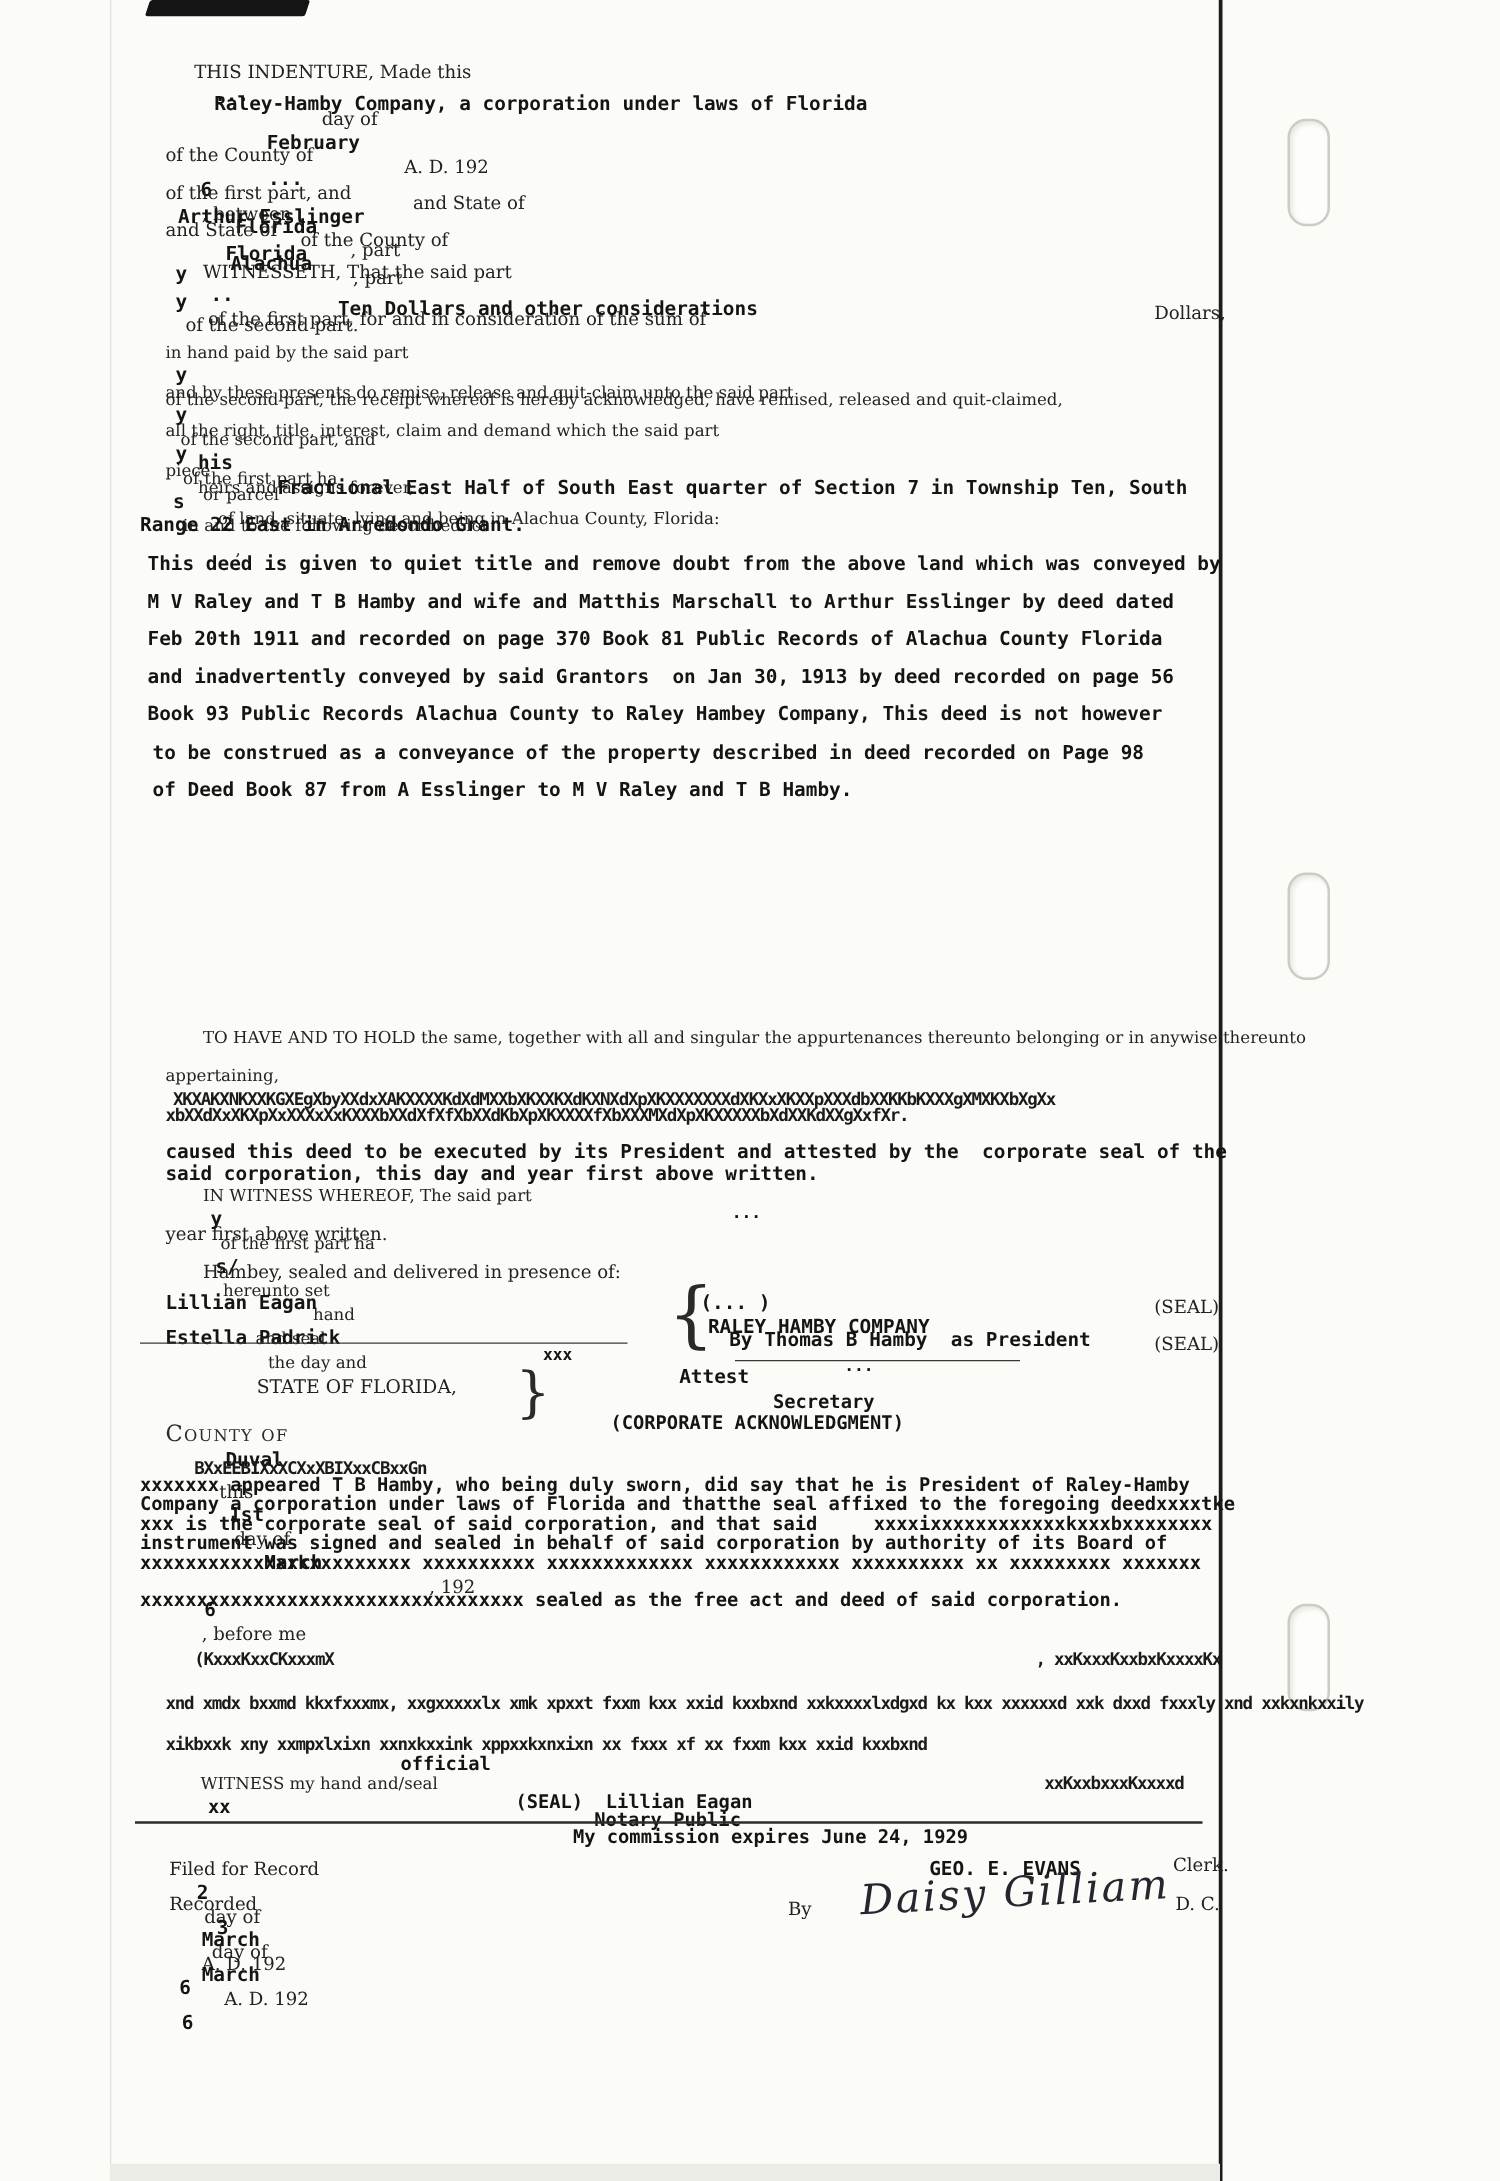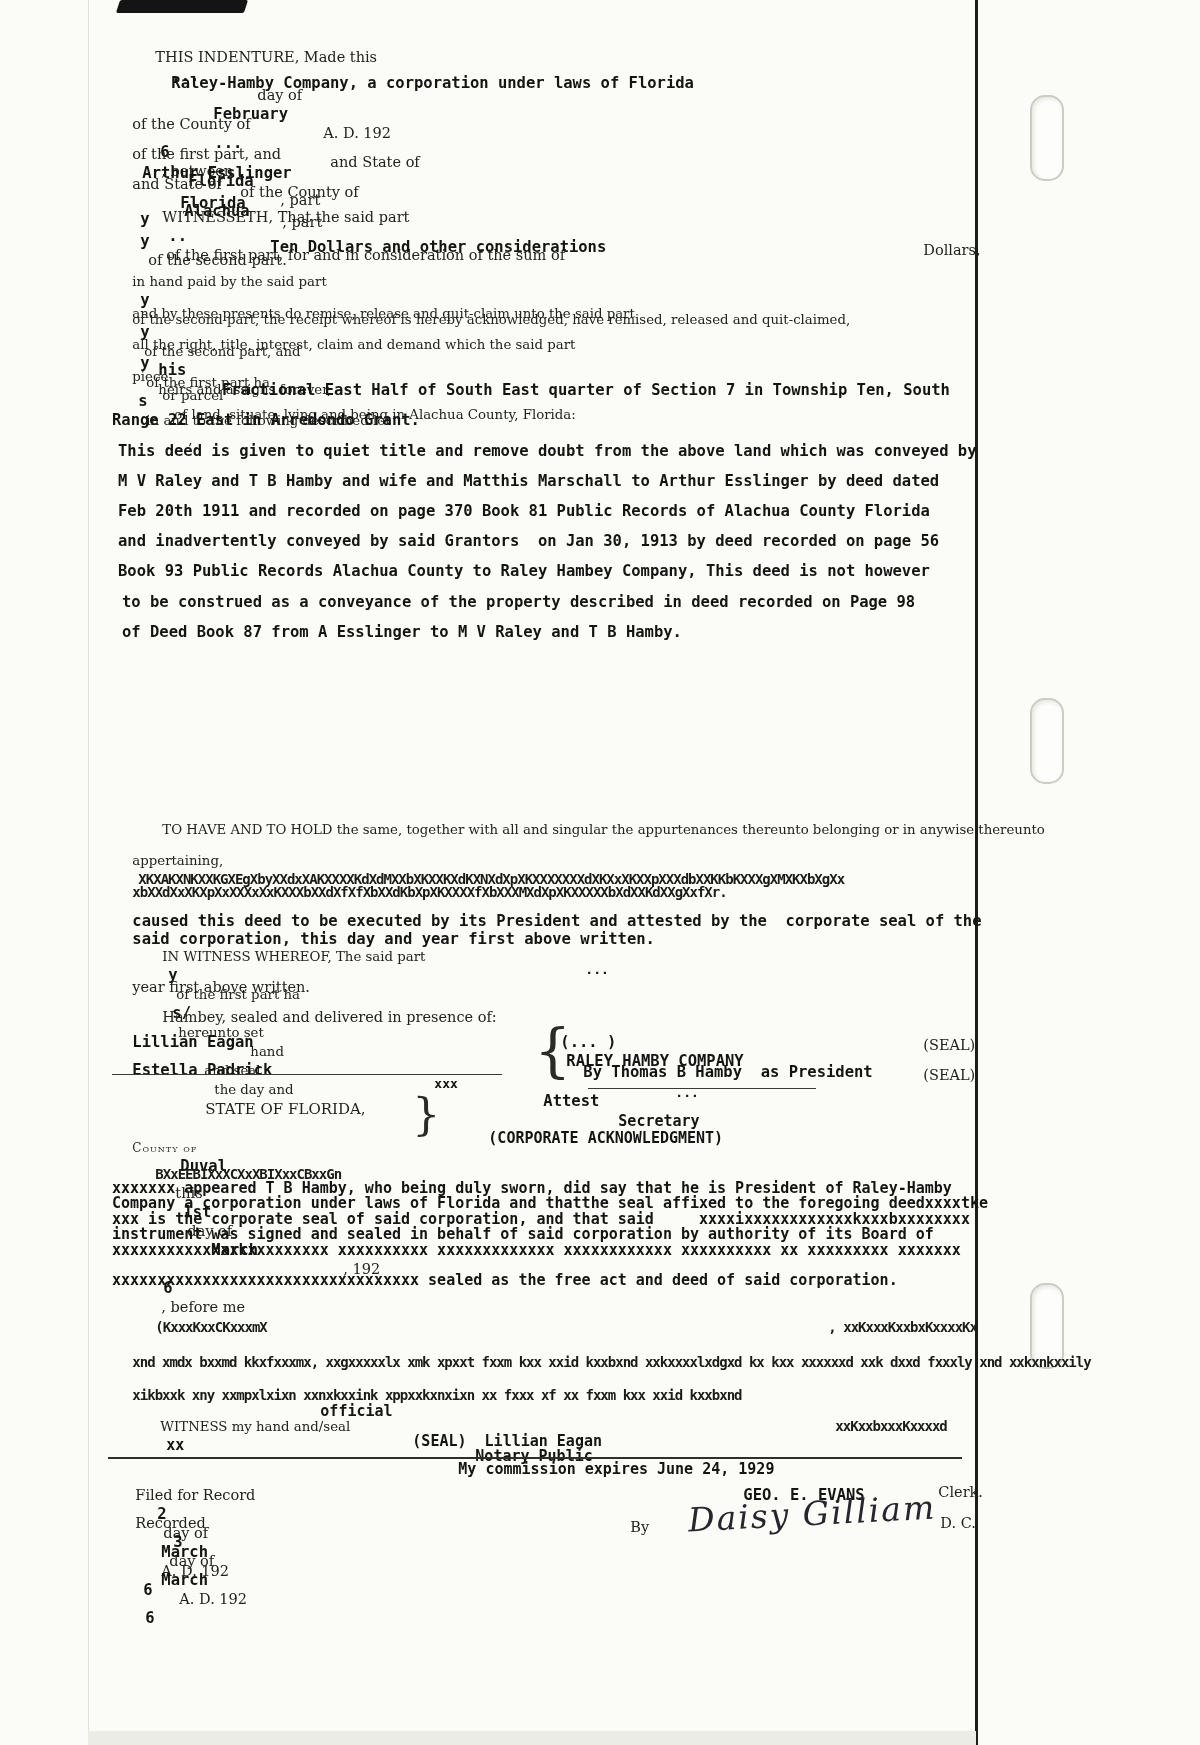--- a/index.html
+++ b/index.html
@@ -6,21 +6,21 @@
   html,body { margin:0; padding:0; background:#ffffff; }
   .page {
     position:relative; width:1200px; height:1745px;
     background:#fbfbf8; overflow:hidden;
     font-family:"DejaVu Serif", serif; color:#1d1d1b;
   }
   .ln { position:absolute; white-space:pre; }
   
   .sf   { font-family:"DejaVu Serif", serif; font-size:14.5px; color:#22221f; }
   .sf13 { font-family:"DejaVu Serif", serif; font-size:13.3px; color:#22221f; }
-  .sf12 { font-family:"DejaVu Serif", serif; font-size:12px; color:#2a2a27; }
+  .sf12 { font-family:"DejaVu Serif", serif; font-size:18px; color:#2a2a27; }
   .caps { font-variant:small-caps; letter-spacing:1px; }
   
   .tw   { font-family:"DejaVu Sans Mono", monospace; font-weight:bold; font-size:15.5px; color:#141412; }
   .tw15 { font-family:"DejaVu Sans Mono", monospace; font-weight:bold; font-size:15px;   color:#141412; }
   .tw13 { font-family:"DejaVu Sans Mono", monospace; font-weight:bold; font-size:13px;   color:#141412; }
   
   .xout { font-family:"DejaVu Sans Mono", monospace; font-weight:bold; font-size:14px;
           letter-spacing:-1px; color:#1b1b18; }
   .brace  { font-family:"DejaVu Serif", serif; font-weight:normal; color:#2a2a27; }
   .rule   { position:absolute; border-top:2px solid #2e2e2a; height:0; }

